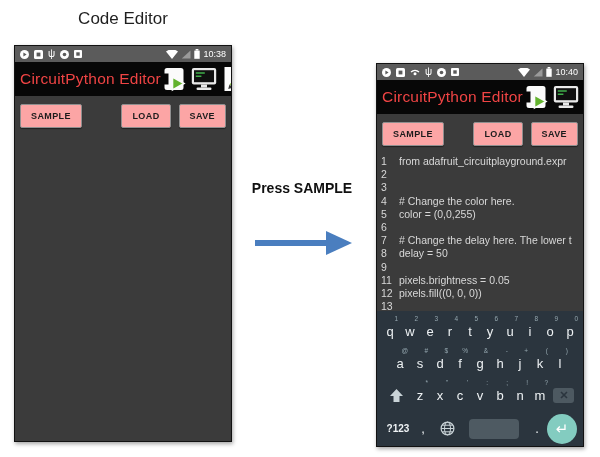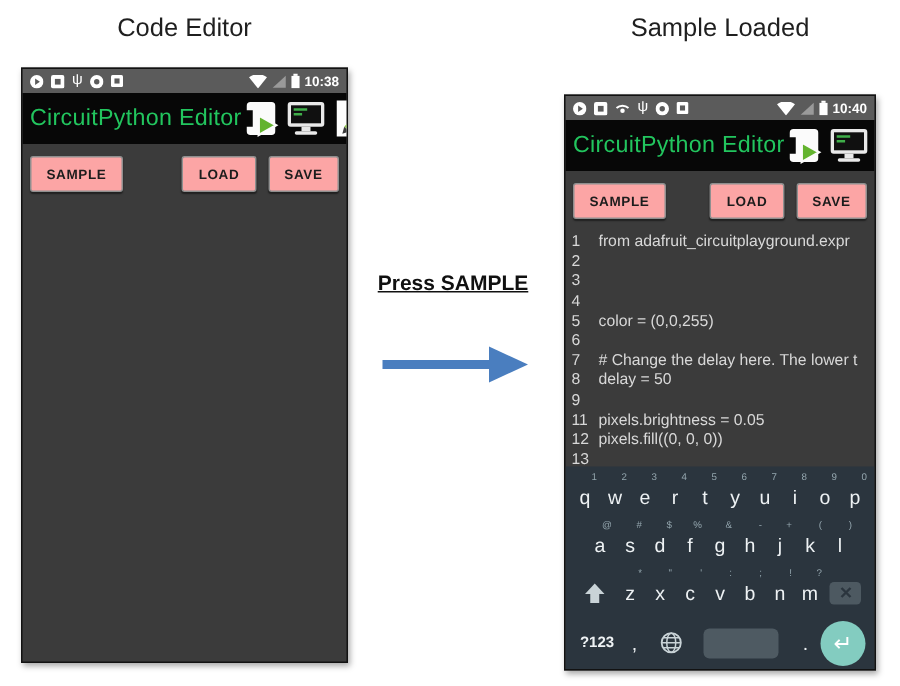--- a/index.html
+++ b/index.html
@@ -1,36 +1,36 @@
 <!DOCTYPE html>
 <html><head>
 <meta charset="utf-8">
 <style>
   html,body{margin:0;padding:0;background:#fff;}
   body{width:600px;height:457px;position:relative;font-family:"Liberation Sans",sans-serif;overflow:hidden;}
   .canvas{position:absolute;inset:0;}
   .caption{position:absolute;top:9px;font-size:17px;color:#1f1f1f;text-align:center;}
   .caption-left{left:14px;width:218px;}
   .caption-right{left:376px;width:208px;}
-  .middle-label{position:absolute;left:232px;top:180px;width:140px;text-align:center;font-size:14px;font-weight:600;color:#101010;text-decoration:underline;}
+  .middle-label{position:absolute;left:232px;top:180px;width:140px;text-align:center;font-size:14px;font-weight:600;color:#101010;}
   .arrow-wrap{position:absolute;left:252px;top:224px;width:104px;height:38px;}
 
   
   .phone{position:absolute;background:#3b3b3b;border:1px solid #121212;box-sizing:border-box;box-shadow:1px 2px 4px rgba(0,0,0,.35);overflow:hidden;}
   .phone-left{left:14px;top:45px;width:218px;height:397px;}
   .phone-right{left:376px;top:63px;width:208px;height:384px;}
 
   .statusbar{height:16px;background:#5b5b5b;display:flex;align-items:center;padding:0 5px;}
   .sleft{display:flex;gap:5px;align-items:center;}
   .sright{margin-left:auto;display:flex;gap:3px;align-items:center;}
-  .time{color:#fff;font-size:9px;font-weight:bold;text-align:center;}
+  .time{color:#fff;font-size:9px;font-weight:normal;text-align:center;}
   .usb-glyph{color:#fff;font-size:10px;line-height:10px;}
 
   .titlebar{height:34px;background:#070707;display:flex;align-items:center;padding:0 5px;}
-  .apptitle{font-size:15.5px;color:#22c55e;letter-spacing:.2px;white-space:nowrap;}
+  .apptitle{font-size:15.5px;color:#ef4444;letter-spacing:.2px;white-space:nowrap;}
   .ticons{margin-left:auto;display:flex;gap:5px;align-items:center;}
 
   .btnrow{display:flex;align-items:flex-start;padding:8px 5px 0 5px;gap:8px;height:30px;}
   .abtn{background:#fca5a5;border:1px solid #8f8f8f;border-radius:2px;font-family:"Liberation Sans",sans-serif;
         font-size:9px;font-weight:bold;color:#1c1c1c;padding:0 10px;height:24px;letter-spacing:.4px;
         box-shadow:0 1px 1px rgba(0,0,0,.45);cursor:pointer;}
   .spacer{flex:1;}
 
   .editor-empty{height:309px;}
 
@@ -52,21 +52,20 @@
   .sym-key{width:30px;font-size:10px;font-weight:bold;}
   .space-key{flex:1;margin:0 8px;height:20px;background:#4e5a62;border-radius:4px;}
   .enter-key{width:30px;height:30px;border-radius:50%;background:#83ccc0;color:#fff;font-size:15px;display:flex;align-items:center;justify-content:center;cursor:pointer;}
 </style>
 </head>
 <body>
 
 <div class="canvas">
 
   <div class="caption caption-left">Code Editor</div>
-  <div class="caption caption-right">Sample Loaded</div>
 
   <div class="middle-label">Press SAMPLE</div>
   <div class="arrow-wrap">
     <svg width="104" height="38" viewBox="0 0 104 38">
       <rect x="3" y="16" width="72" height="6" fill="#4a7ebf"></rect>
       <polygon points="74,7 74,31 100,19" fill="#4a7ebf"></polygon>
     </svg>
   </div>
 
   <div class="phone phone-left">
@@ -215,20 +214,21 @@
         </div>
         <div class="cline">
           <span class="ln">2</span>
         </div>
         <div class="cline">
           <span class="ln">3</span>
           <span class="ct"></span>
         </div>
         <div class="cline">
           <span class="ln">4</span>
+          <span class="ct"># Change the color here.</span>
         </div>
         <div class="cline">
           <span class="ln">5</span>
           <span class="ct">color = (0,0,255)</span>
         </div>
         <div class="cline">
           <span class="ln">6</span>
           <span class="ct"></span>
         </div>
         <div class="cline">

